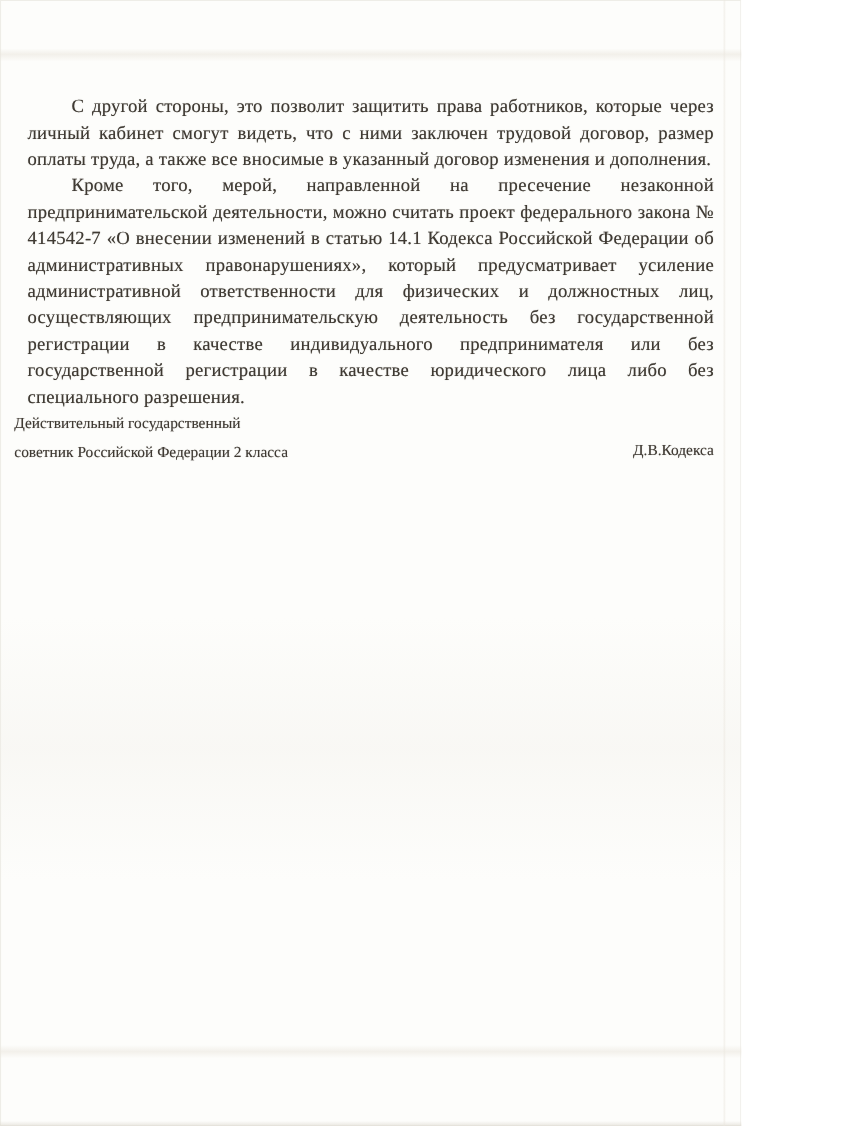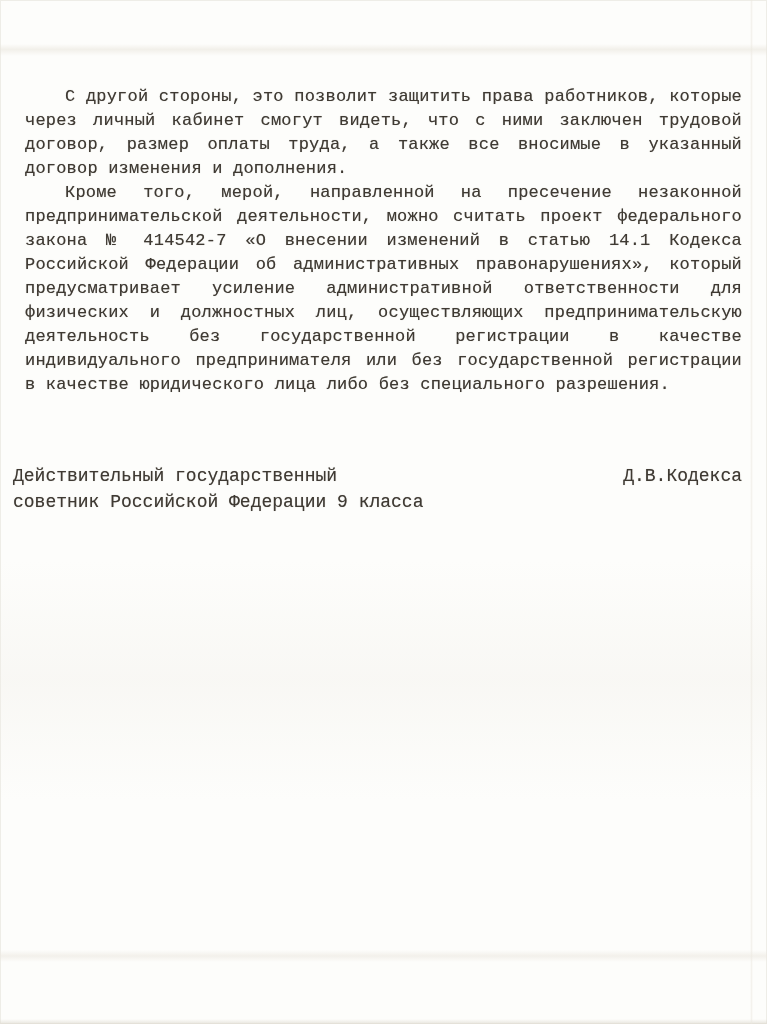--- a/index.html
+++ b/index.html
@@ -9,25 +9,25 @@
   html,body{
     margin:0;
     padding:0;
     width:767px;
     height:1024px;
     overflow:hidden;
     background:#ffffff;
   }
   .scan-page{
     position:relative;
-    width:767px;
+    width:674px;
     height:1024px;
     background-color:var(--paper);
     box-shadow:inset 0 0 0 1px rgba(214,209,199,0.38);
-    font-family:Liberation Mono, monospace;
+    font-family:Liberation Serif, serif;
     color:var(--ink);
   }
   
   .streak{
     position:absolute;
     left:0;
     width:100%;
     pointer-events:none;
   }
   .streak-top{
@@ -65,23 +65,23 @@
     line-height:24px;
     letter-spacing:0.2px;
     text-align:justify;
     text-indent:40px;
     
     text-shadow:0 0 0.7px rgba(63,58,51,0.55);
   }
   .signature{
     display:flex;
     justify-content:space-between;
-    margin-top:66px;
+    align-items:flex-end;
     margin-left:-12px;
-    font-size:18px;
+    font-size:14px;
     line-height:26px;
     text-shadow:0 0 0.7px rgba(63,58,51,0.5);
   }
   .sig-title div{
     white-space:nowrap;
   }
   .sig-name{
     white-space:nowrap;
     padding-bottom:1px;
   }
@@ -97,19 +97,19 @@
   <div class="streak edge-bottom"></div>
   <div class="edge-right"></div>
 
   <div class="doc-body">
     <p>С другой стороны, это позволит защитить права работников, которые через личный кабинет смогут видеть, что с ними заключен трудовой договор, размер оплаты труда, а также все вносимые в указанный договор изменения и дополнения.</p>
     <p>Кроме того, мерой, направленной на пресечение незаконной предпринимательской деятельности, можно считать проект федерального закона № 414542-7 «О внесении изменений в статью 14.1 Кодекса Российской Федерации об административных правонарушениях», который предусматривает усиление административной ответственности для физических и должностных лиц, осуществляющих предпринимательскую деятельность без государственной регистрации в качестве индивидуального предпринимателя или без государственной регистрации в качестве юридического лица либо без специального разрешения.</p>
 
     <div class="signature">
       <div class="sig-title">
         <div>Действительный государственный</div>
-        <div>советник Российской Федерации 9 класса</div>
+        <div>советник Российской Федерации 2 класса</div>
       </div>
       <div class="sig-name">Д.В.Кодекса</div>
     </div>
   </div>
 
 </div>
 
 </body></html>

